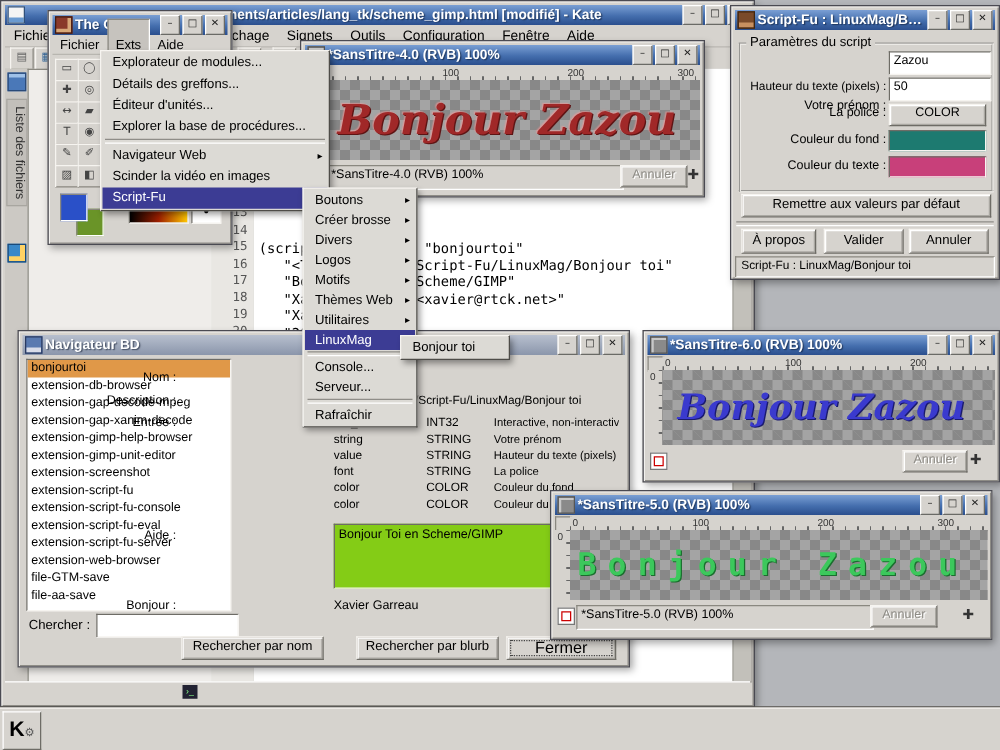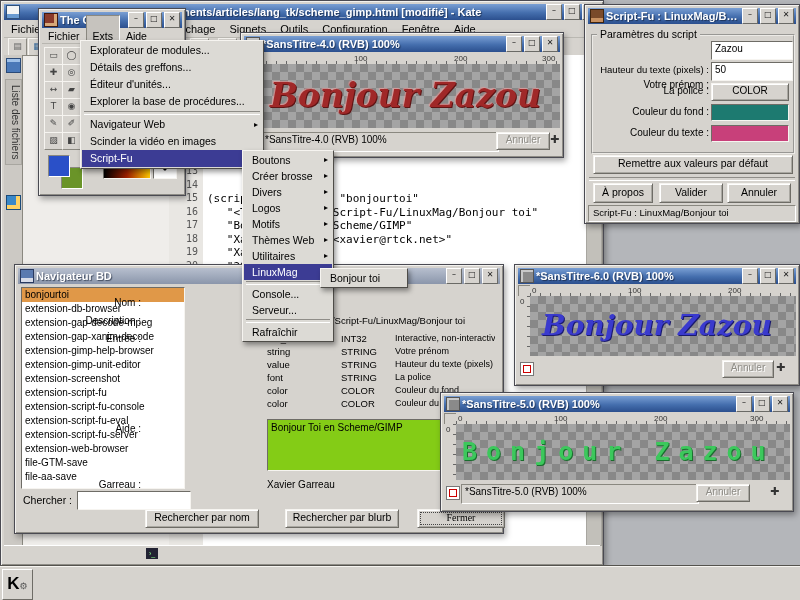--- a/index.html
+++ b/index.html
@@ -188,27 +188,27 @@
   <span class="lbl" style="left:326px;top:107px;font-size:9.5px;">STRING</span>
   <span class="lbl" style="left:380px;top:107px;font-size:9px;">La police</span>
   <span class="lbl" style="left:252px;top:120px;font-size:9.5px;">color</span>
   <span class="lbl" style="left:326px;top:120px;font-size:9.5px;">COLOR</span>
   <span class="lbl" style="left:380px;top:120px;font-size:9px;">Couleur du fond</span>
   <span class="lbl" style="left:252px;top:133px;font-size:9.5px;">color</span>
   <span class="lbl" style="left:326px;top:133px;font-size:9.5px;">COLOR</span>
   <span class="lbl" style="left:380px;top:133px;font-size:9px;">Couleur du texte</span>
   <span class="lbl" style="right:362px;top:158px;">Aide :</span>
   <div class="abs" style="left:252px;top:154px;width:226px;height:46px;background:#84cc16;border:1px solid;border-color:#6e6c66 #f6f4f0 #f6f4f0 #6e6c66;padding:2px 3px;font-size:10px;">Bonjour Toi en Scheme/GIMP</div>
-  <span class="lbl" style="right:362px;top:214px;">Garreau :</span>
+  <span class="lbl" style="right:362px;top:214px;">Bonjour :</span>
   <span class="lbl" style="left:252px;top:214px;">Xavier Garreau</span>
   <span class="lbl" style="left:8px;top:229px;font-size:10.5px;">Chercher :</span>
   <div class="entry" style="left:62px;top:226px;width:106px;height:15px;"></div>
   <div class="gbtn" style="left:130px;top:244px;width:112px;height:17px;line-height:15px;font-size:10.5px;">Rechercher par nom</div>
   <div class="gbtn" style="left:248px;top:244px;width:112px;height:17px;line-height:15px;font-size:10.5px;margin-left:22px;">Rechercher par blurb</div>
-  <div class="gbtn" style="left:402px;top:244px;width:86px;height:17px;line-height:15px;font-size:10px;outline:1px dotted #444;outline-offset:-4px;font-family:Liberation Serif, serif;">Fermer</div>
+  <div class="gbtn" style="left:390px;top:244px;width:86px;height:17px;line-height:15px;font-size:13px;outline:1px dotted #444;outline-offset:-4px;">Fermer</div>
 </div>
 
 <div class="win" style="left:514px;top:264px;width:284px;height:120px;z-index:12;">
   <div class="tbar">
     <div class="wicon" style="background:#8a8a8a;border:1px solid #555;box-shadow:inset 2px 2px 0 #c8c8c8;"></div>
     <div class="ttl">*SansTitre-6.0 (RVB) 100%</div>
     <div class="tbtn">–</div>
     <div class="tbtn">□</div>
     <div class="tbtn">✕</div>
   </div>

